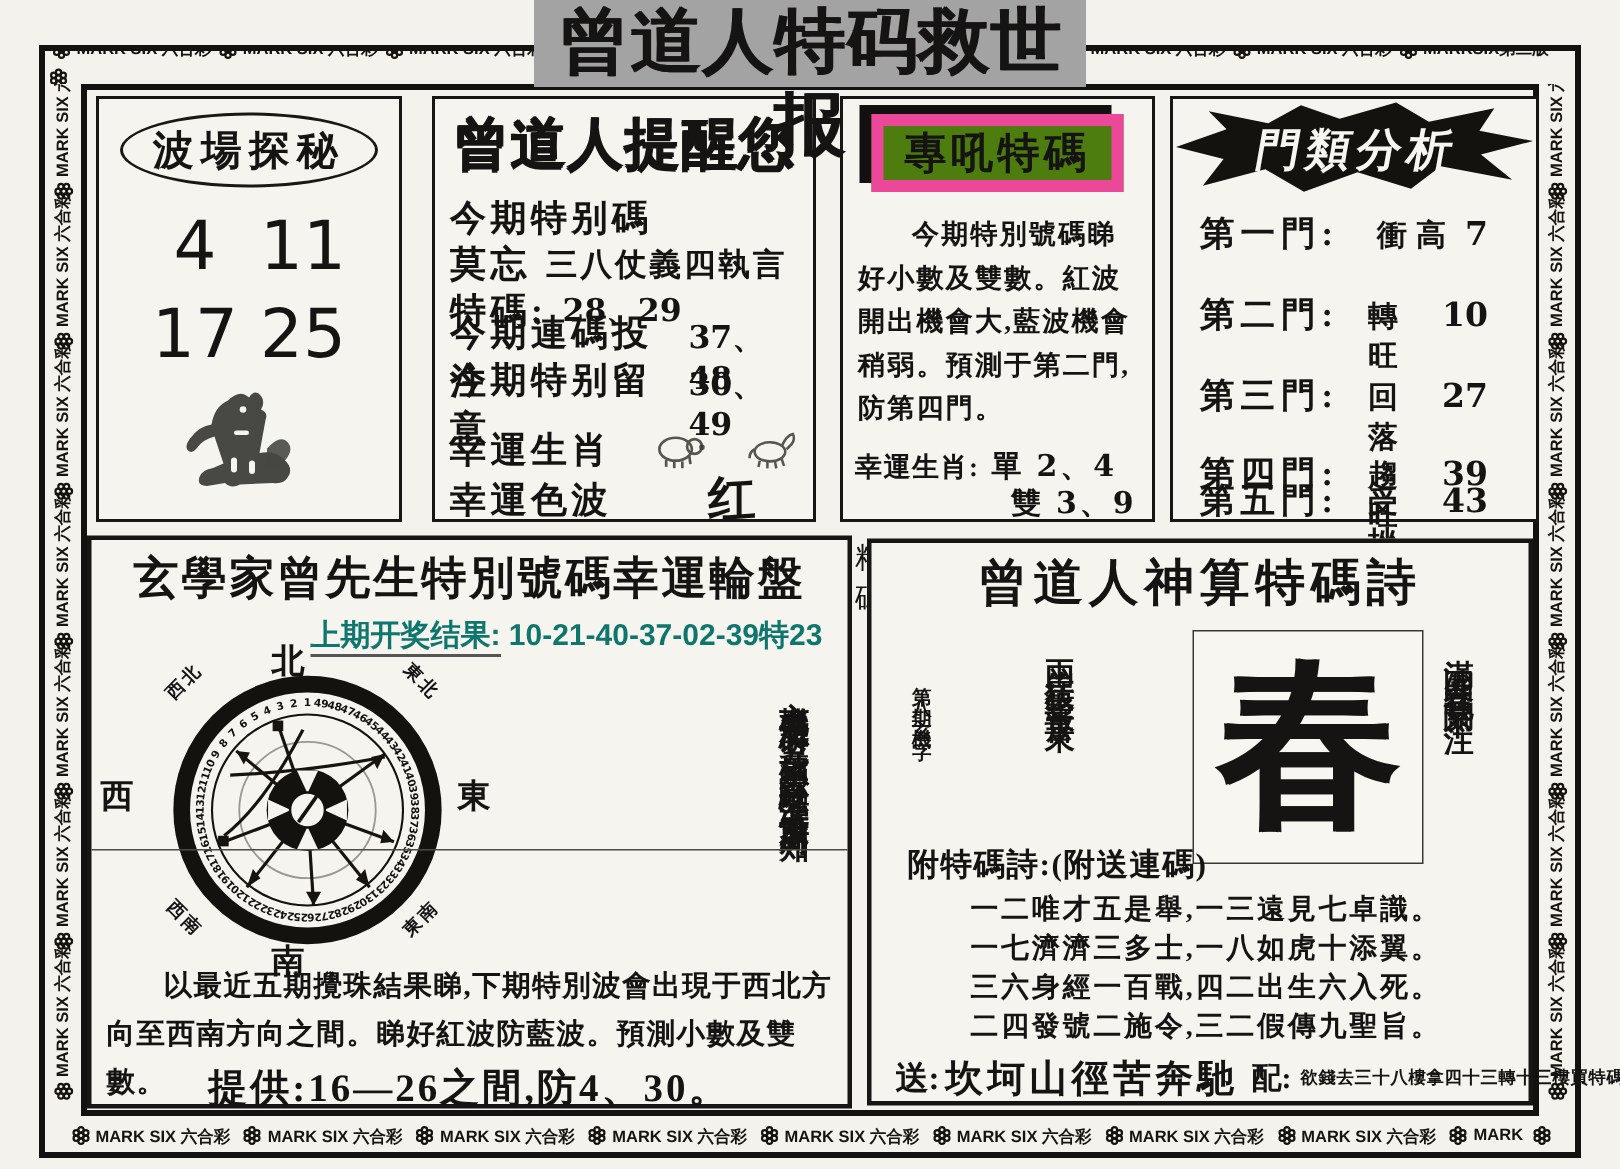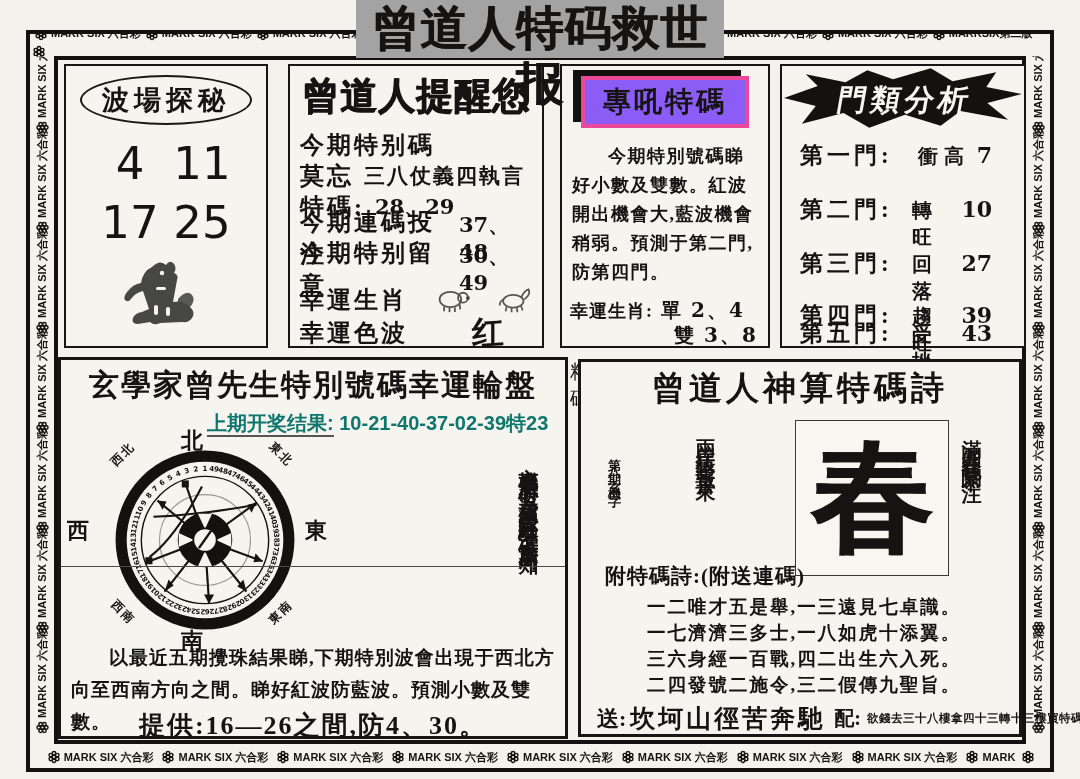--- a/index.html
+++ b/index.html
@@ -51,21 +51,21 @@
   .kl { font-size:24px; font-weight:800; letter-spacing:3px; }
   .kv { font-size:21px; font-weight:800; letter-spacing:2px; margin-left:10px; }
   .pv { font-family:"DejaVu Serif","Liberation Serif",serif; font-size:21px; font-weight:600; margin-left:10px; }
   .redchar { font-size:32px; font-weight:700; margin-left:64px; transform:rotate(-4deg) skewX(-4deg); }
   .zodiac { margin-left:28px; display:flex; gap:26px; align-items:center; }
 
   
   #boxC { left:560px; top:64px; width:210px; height:284px; }
   .zheadwrap { position:relative; width:168px; height:52px; margin:10px auto 0; }
   .zheadwrap .shadow { position:absolute; left:-8px; top:-6px; width:168px; height:52px; background:#121110; }
-  .zhead { position:absolute; left:0; top:0; width:168px; height:52px; background:#8b5cf6; border:4px solid #ec4899;
+  .zhead { position:absolute; left:0; top:0; width:168px; height:52px; background:#4d7c0f; border:8px solid #ec4899;
     display:flex; align-items:center; justify-content:center; font-size:28px; font-weight:900; letter-spacing:3px; }
   .zpara { margin:14px 10px 0; font-size:18px; line-height:29px; letter-spacing:1.5px; text-indent:2em; font-weight:600; }
   .tailrow { display:flex; padding:0 8px; align-items:baseline; height:25px; }
   .tailrow .tl { font-size:18px; font-weight:800; letter-spacing:1px; }
   .tailrow .tv { font-family:"DejaVu Serif","Liberation Serif",serif; font-size:20px; font-weight:600; margin-left:8px; letter-spacing:2px; }
   .tailrow.second { padding-left:104px; }
   .jxrow { display:flex; padding:2px 8px 0; margin-top:8px; align-items:baseline; }
 
   
   #boxD { left:780px; top:64px; width:246px; height:284px; }
@@ -623,21 +623,21 @@
     </div>
     <p class="zpara">今期特別號碼睇好小數及雙數。紅波開出機會大,藍波機會稍弱。預測于第二門,防第四門。</p>
     <div style="margin-top:10px">
       <div class="tailrow">
         <span class="tl">幸運生肖:</span>
         <span class="tv">單</span>
         <span class="tv">2、4</span>
       </div>
       <div class="tailrow second">
         <span class="tv">雙</span>
-        <span class="tv">3、8</span>
+        <span class="tv">3、9</span>
       </div>
       <div class="jxrow">
         <span class="tl" style="font-size:20px">精選碼:</span>
         <span class="tv" style="font-size:21px">7、21、41、49</span>
       </div>
     </div>
   </div>
 
   <div class="box" id="boxD">
     <svg class="burst" width="238" height="62" viewBox="0 0 240 62">

